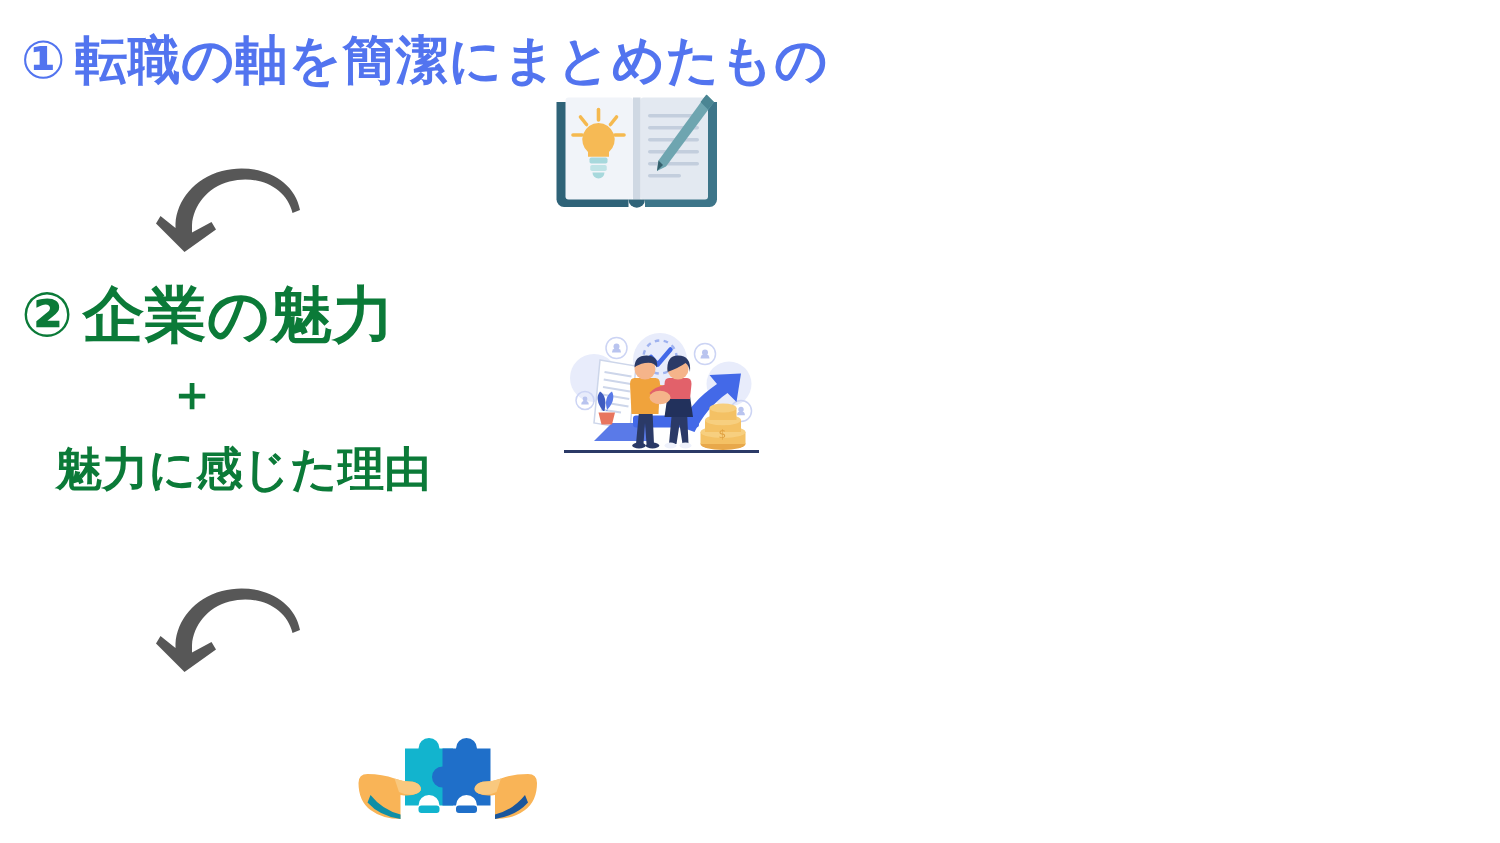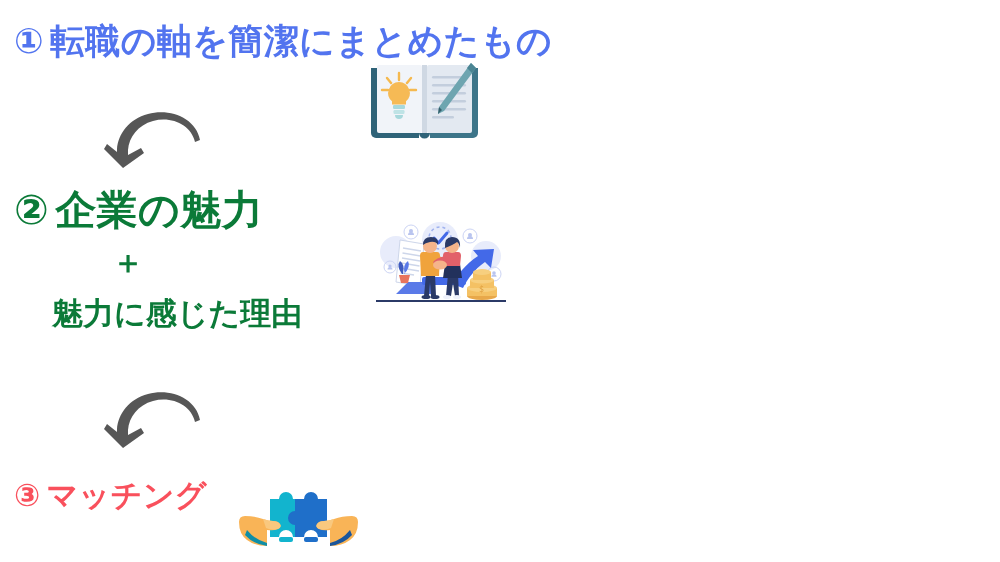--- a/index.html
+++ b/index.html
@@ -42,21 +42,21 @@
   }
   .plus-sign {
     left: 112px;
     top: 246px;
     font-size: 32px;
     font-weight: 700;
     color: #0b7a38;
     line-height: 1;
   }
   .step-2-sub {
-    left: 52px;
+    left: 37px;
     top: 296px;
     font-size: 31px;
     font-weight: 700;
     color: #0b7a38;
     white-space: nowrap;
     line-height: 1.1;
   }
   .step-3 {
     left: 14px;
     top: 478px;
@@ -236,23 +236,20 @@
   </div>
 
   <div class="abs arrow-2">
     <svg width="110" height="72" viewBox="0 0 110 72" xmlns="http://www.w3.org/2000/svg">
       <path d="M104 32 C100 10 74 0 52 6 C33 11 22 26 21 41 L21 44
                L11 36 L8 41 L27 60 L48 45 L45 40 L32 47 L32 42
                C33 29 42 17 57 13 C76 8 95 17 99 34 Z" fill="#575757"></path>
     </svg>
   </div>
 
-  <div class="abs step-heading step-3">
-    <span class="circled">③</span><span class="step-label">マッチング</span>
-  </div>
 
   <div class="abs ill-puzzle">
     <svg width="123" height="72" viewBox="0 0 123 72" xmlns="http://www.w3.org/2000/svg">
 
       <g>
         <path d="M33 17 h9 a7 7 0 0 1 14 0 h9 v12 a7 7 0 0 1 0 14 v12 h-9
                  a7 7 0 0 0 -14 0 h-9 Z" fill="#12b4ce"></path>
         <rect x="42" y="55" width="14" height="5" rx="2" fill="#12b4ce"></rect>
       </g>
 

